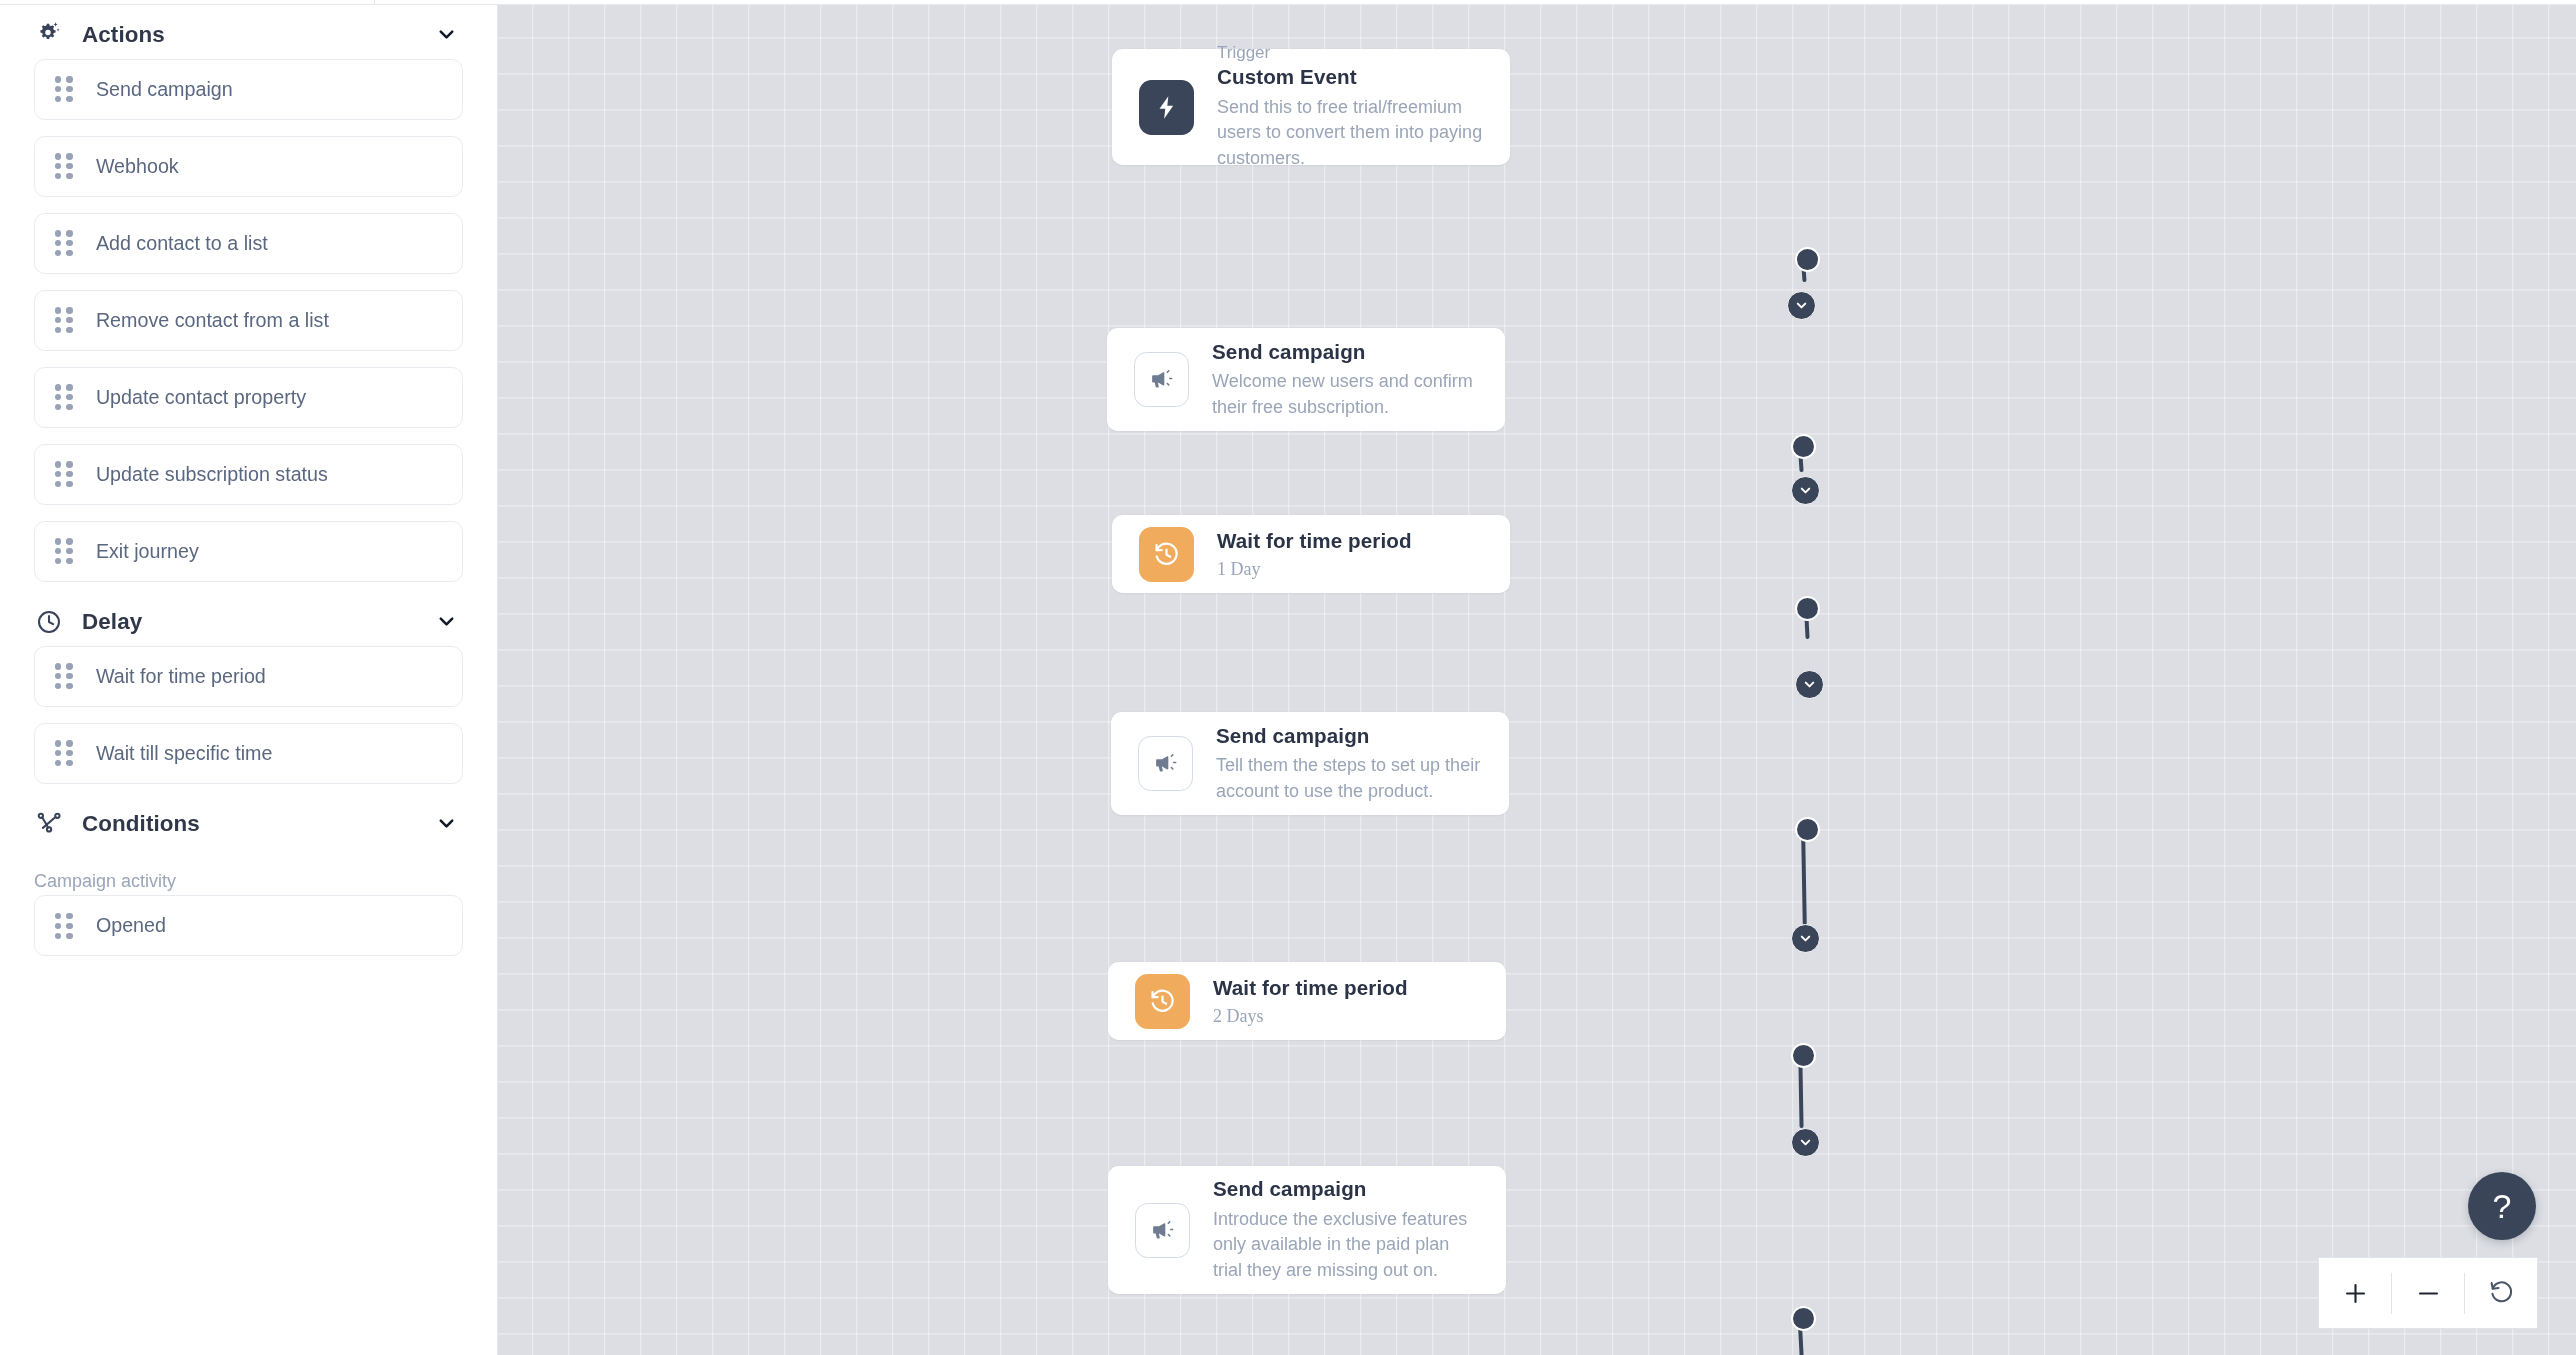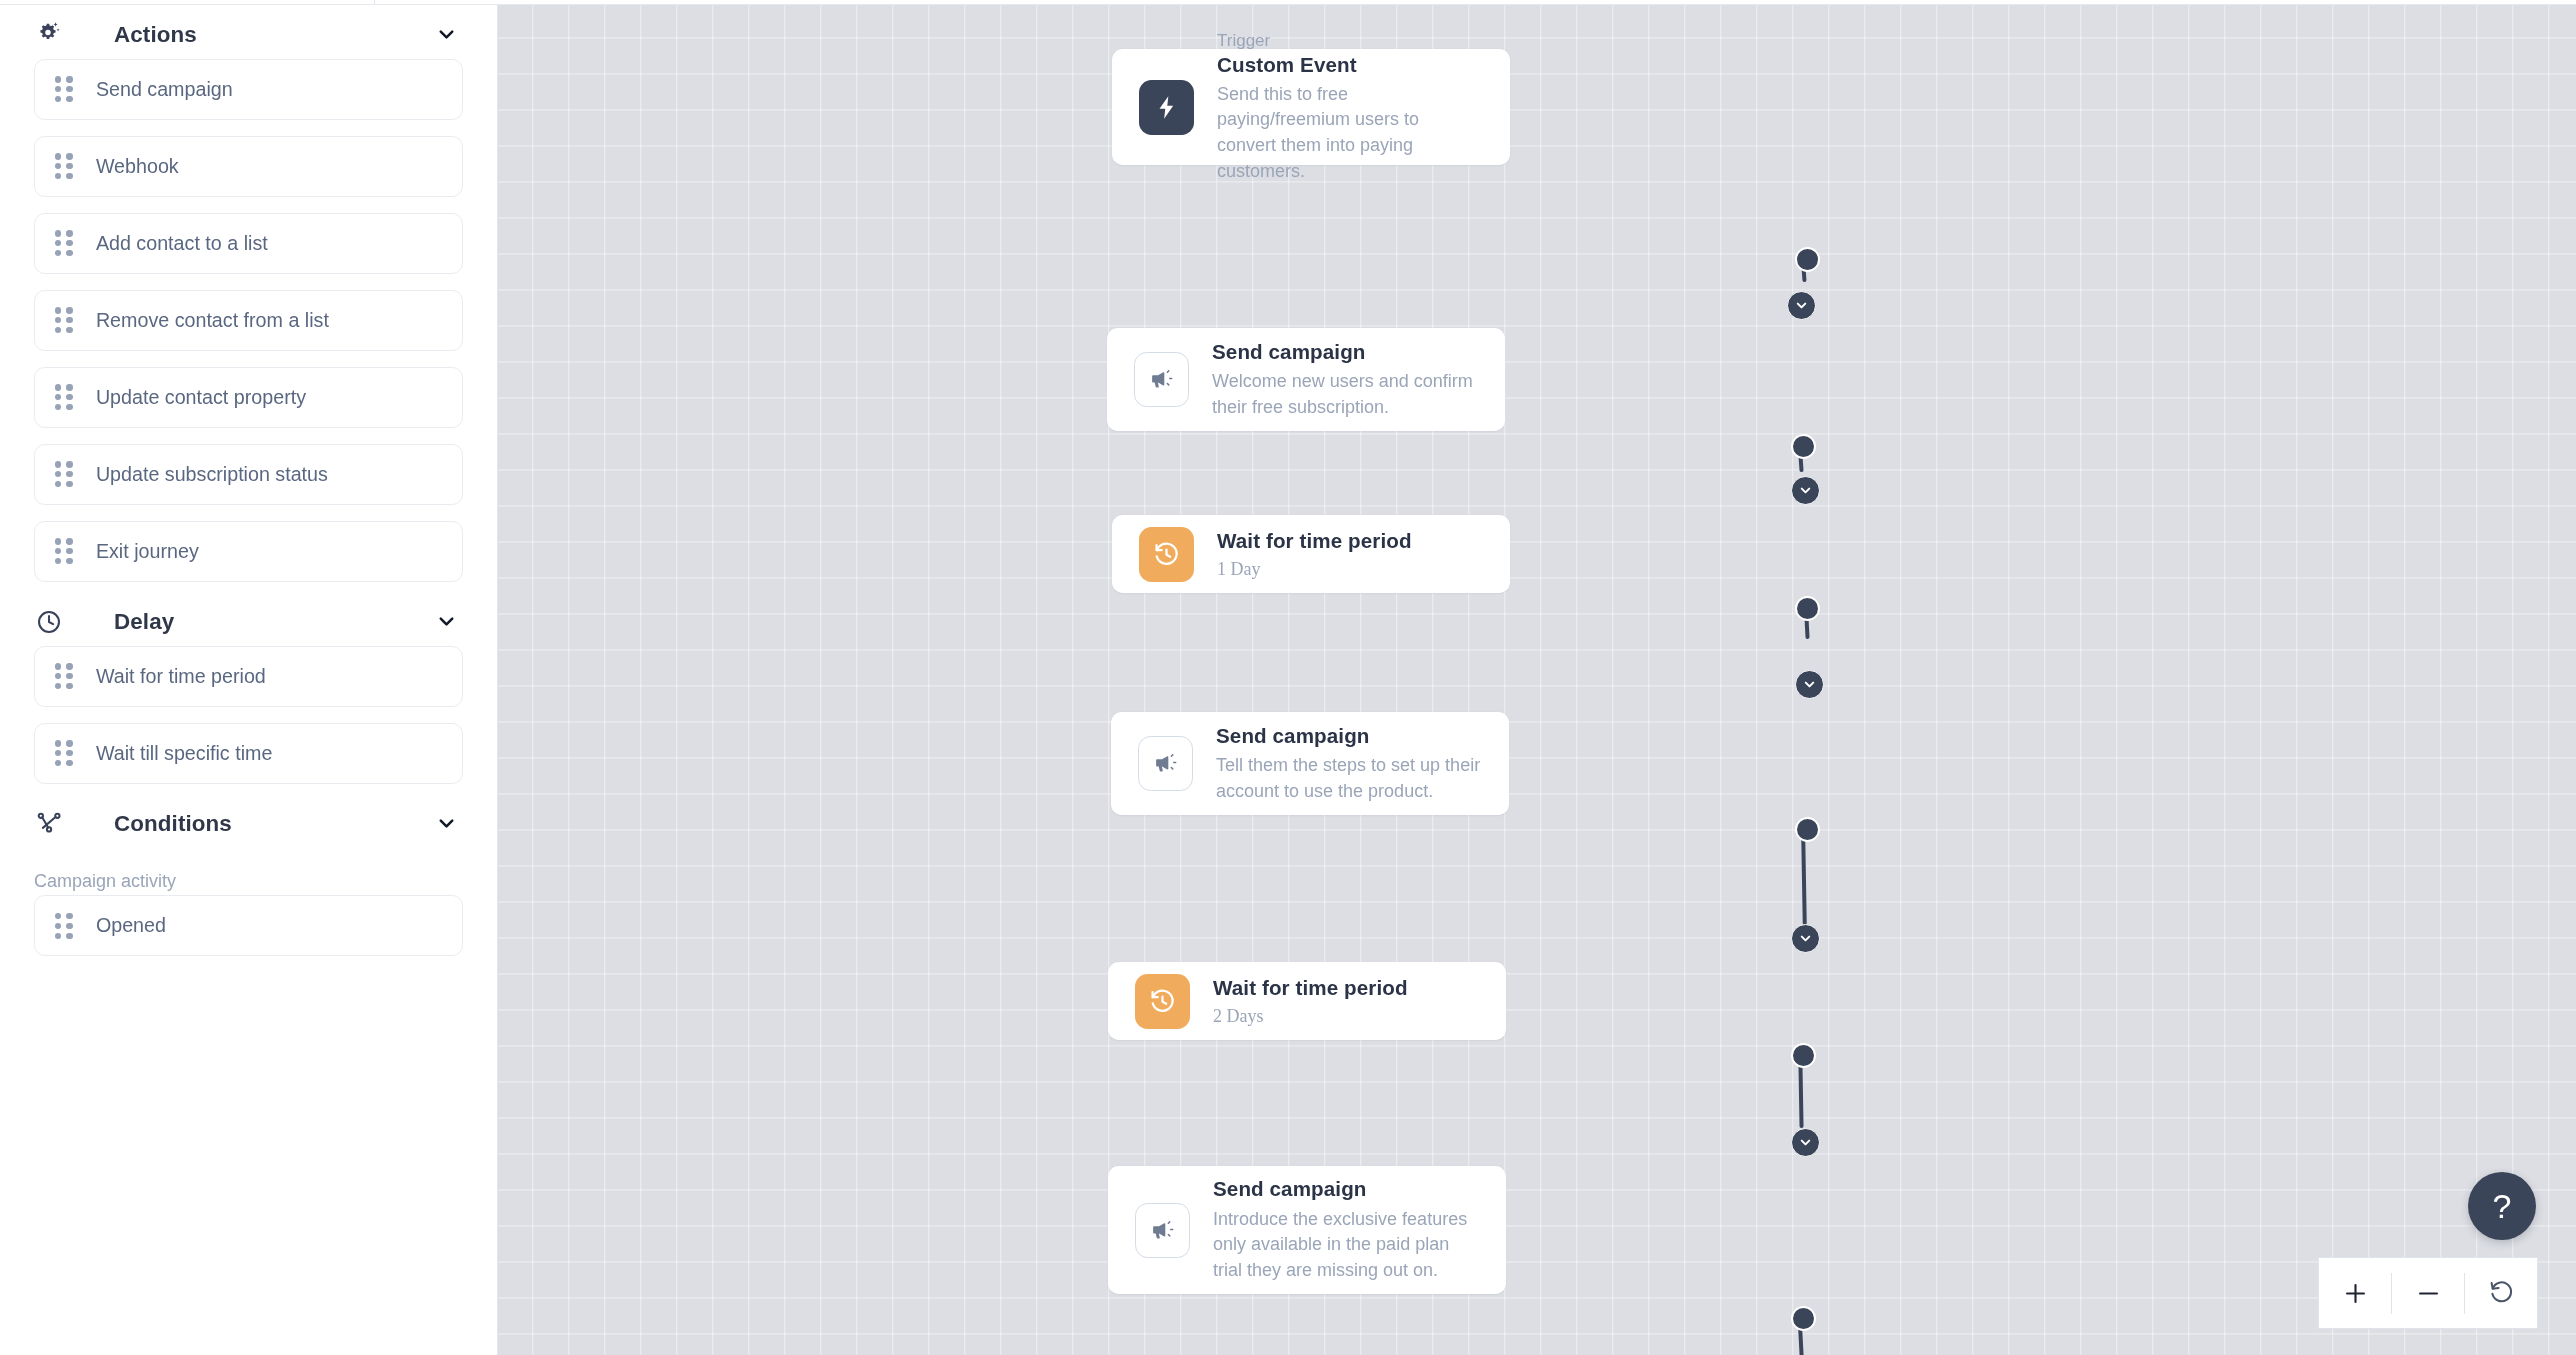--- a/index.html
+++ b/index.html
@@ -29,21 +29,20 @@
     border-right: 0.9px solid #e3e7ec;
     overflow: hidden;
     padding-top: 5.4px;
     flex: 0 0 498px;
   }
   .section-head {
     display: flex; align-items: center;
     height: 48px;
     padding: 0 39px 0 34px;
     margin-top: 16px;
-    gap: 32px;
   }
   .section-head.first { margin-top: 5.4px; }
   .sec-icon {
     width: 30px; height: 30px; flex: 0 0 30px;
     display: flex; align-items: center; justify-content: center;
     color: #39425a;
   }
   .sec-title {
     font-size: 22.4px; font-weight: 600; color: #2f3749;
     margin-left: 18px; letter-spacing: 0.1px;
@@ -347,21 +346,21 @@
 
     <div class="node" style="left:614px; top:24px; width:398px; height:116px;">
       <div class="node-icon dark">
         <svg width="27" height="27" viewBox="0 0 24 24" fill="currentColor">
             <path d="M13.6 2 5.8 13.2h5.1L9.9 22l8-11.6h-5.2l.9-8.4Z"></path>
           </svg>
       </div>
       <div class="node-body">
         <div class="node-kicker">Trigger</div>
         <div class="node-title">Custom Event</div>
-        <div class="node-desc">Send this to free paying/freemium users to convert them into paying customers.</div>
+        <div class="node-desc">Send this to free trial/freemium users to convert them into paying customers.</div>
       </div>
     </div>
 
     <div class="conn-dot" style="left:1297px; top:242px;"></div>
     <div class="conn-line" style="left:1304px; top:261px; height:16px; transform:rotate(-4deg);"></div>
     <div class="conn-btn" style="left:1289px; top:286px;">
       <svg width="15" height="15" viewBox="0 0 24 24" fill="none" stroke="currentColor" stroke-width="3.2" stroke-linecap="round" stroke-linejoin="round">
           <polyline points="6 9 12 15 18 9"></polyline>
         </svg>
     </div>

